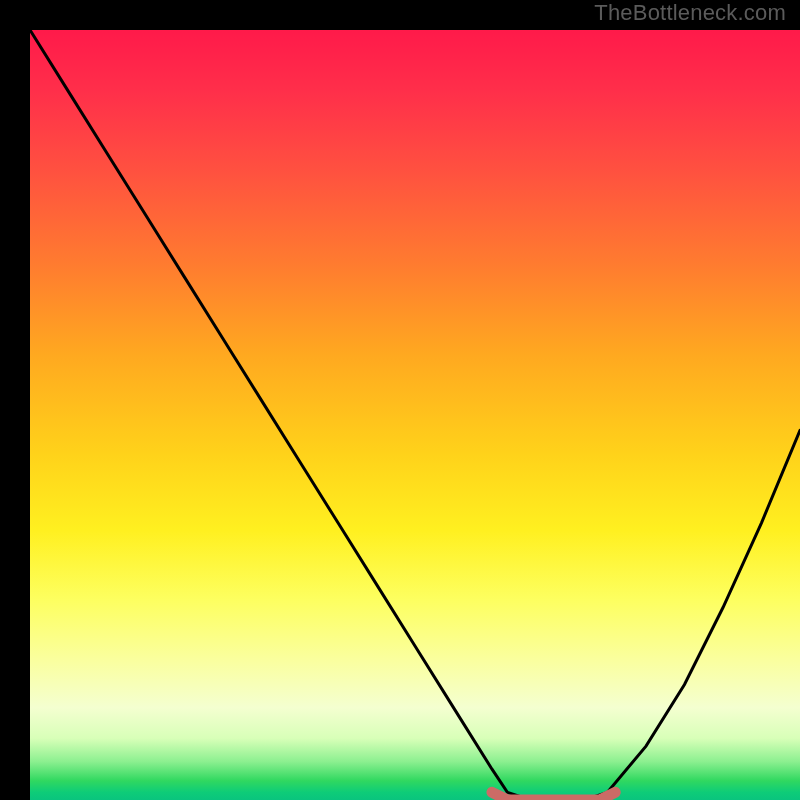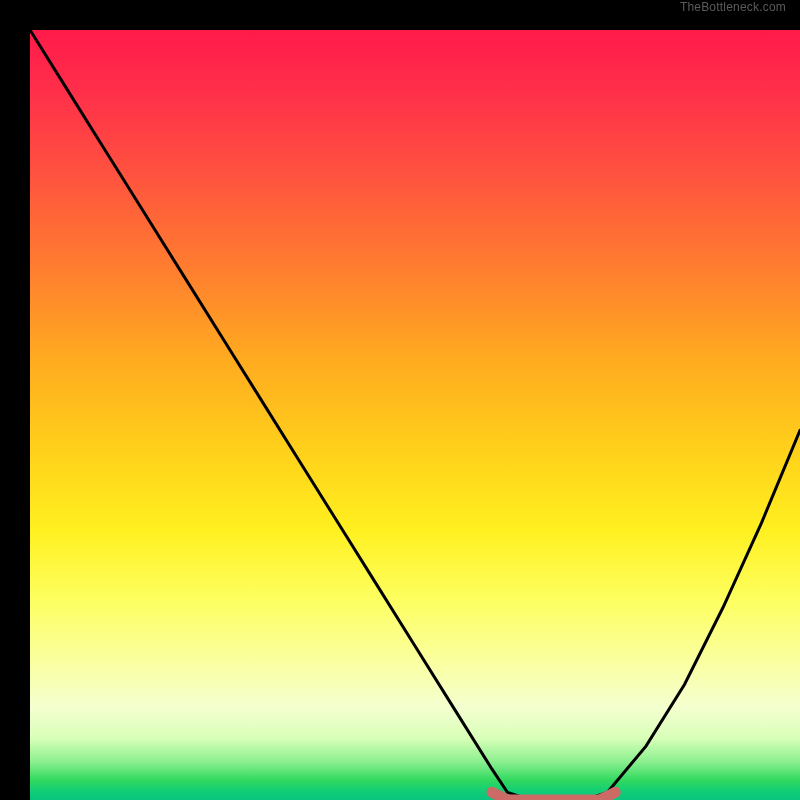--- a/index.html
+++ b/index.html
@@ -54,21 +54,21 @@
     left: 0;
     top: 0;
     width: 100%;
     height: 100%;
   }
   .watermark {
     position: absolute;
     top: 0px;
     right: 14px;
     font-family: Arial, Helvetica, sans-serif;
-    font-size: 12px;
+    font-size: 22px;
     color: #5b5b5b;
     letter-spacing: 0.2px;
   }
 </style>
 </head>
 <body>
 
 <div class="frame">
   <div class="plot-area">
     <div class="gradient"></div>

